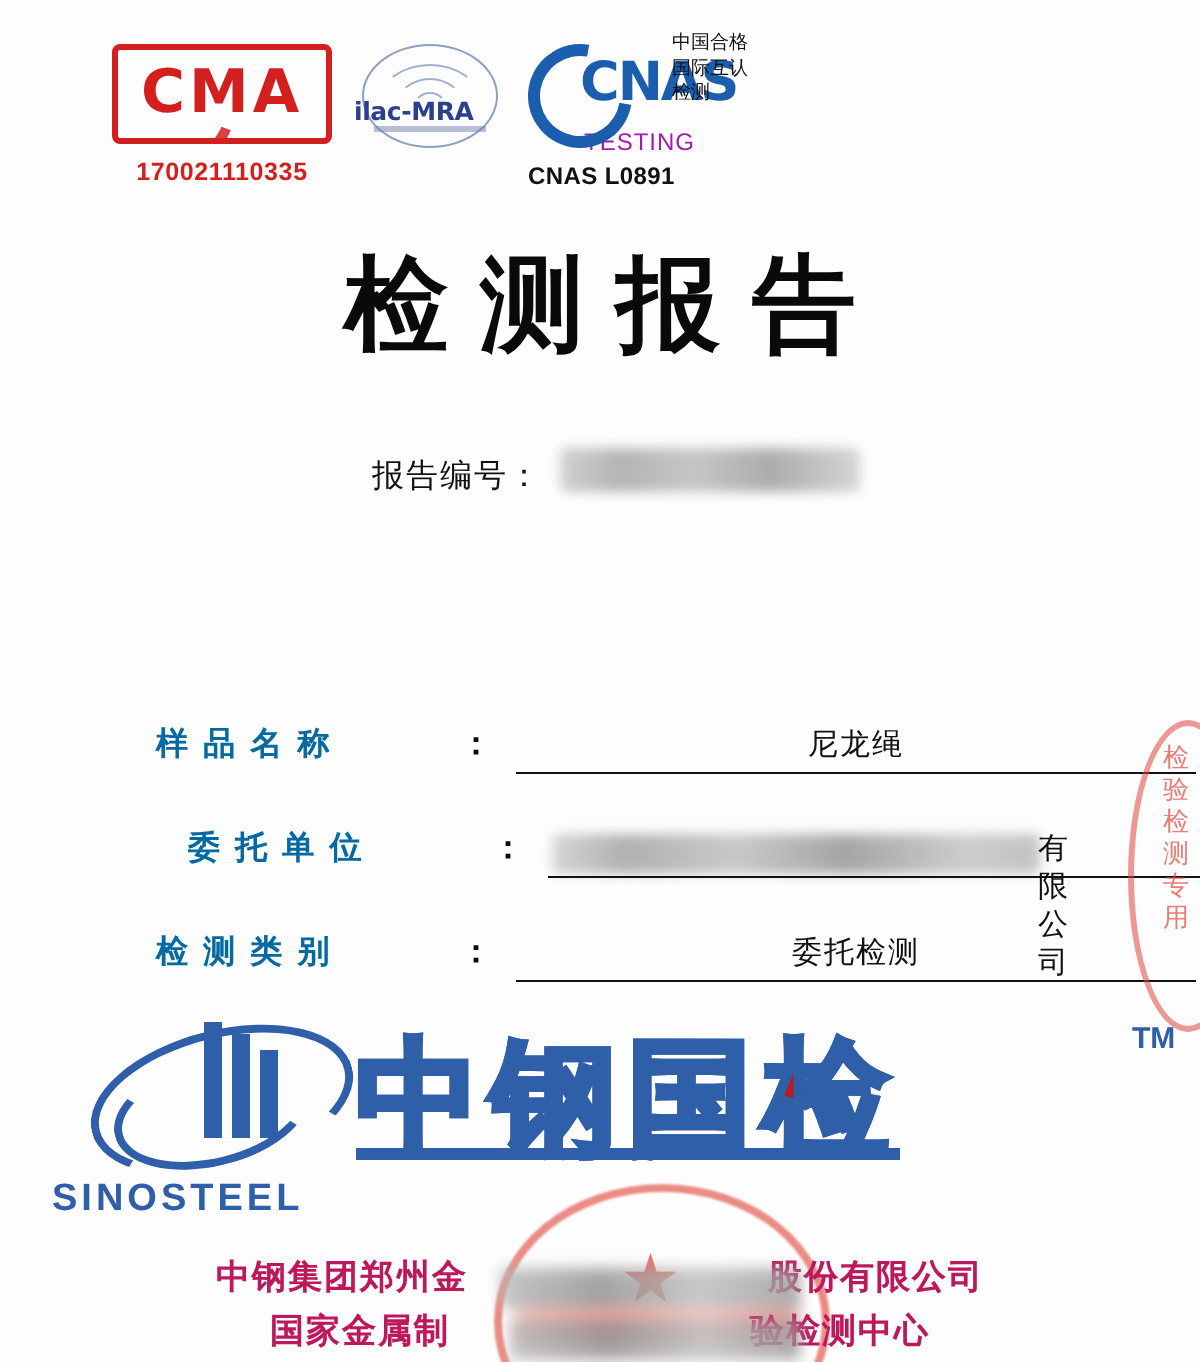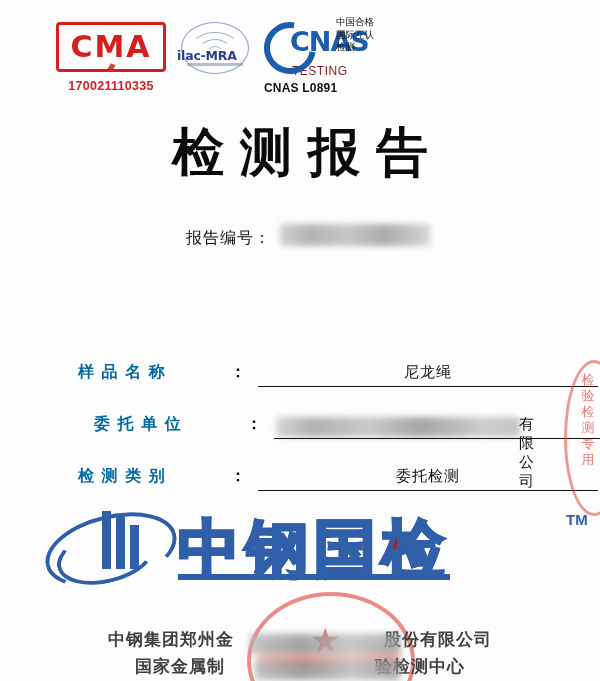--- a/index.html
+++ b/index.html
@@ -158,21 +158,21 @@
     top: 6px;
     font-family: "DejaVu Sans", sans-serif;
     font-weight: bold;
     font-size: 27px;
     color: #1b5eae;
     letter-spacing: -1px;
   }
   .cnas-sub {
     font-family: "Liberation Sans", sans-serif;
     font-size: 12px;
-    color: #7f1d1d;
+    color: #a21caf;
     margin-top: -2px;
     margin-left: 28px;
     letter-spacing: .5px;
   }
   .cnas-code {
     font-family: "Liberation Sans", sans-serif;
     font-size: 12px;
     font-weight: bold;
     color: #111;
     margin-top: 3px;
@@ -440,21 +440,21 @@
     position: absolute;
     left: 0;
     top: 626px;
     width: 600px;
     text-align: center;
   }
   .footer-line {
     font-family: "DejaVu Serif", serif;
     font-size: 17px;
     font-weight: bold;
-    color: #404040;
+    color: #be185d;
     letter-spacing: 1px;
     line-height: 27px;
     position: relative;
   }
   .footer-blur {
     position: absolute;
     top: 634px;
     left: 250px;
     width: 150px;
     height: 20px;
@@ -541,20 +541,21 @@
   <div class="side-seal-text">检验检测专用</div>
 
   <div class="watermark">
     <div class="ws-mark">
       <div class="ws-oval"></div>
       <div class="ws-oval2"></div>
       <div class="ws-bar ws-b1"></div>
       <div class="ws-bar ws-b2"></div>
       <div class="ws-bar ws-b3"></div>
     </div>
+    <div class="ws-name">SINOSTEEL</div>
     <div class="ws-cn">中钢国检</div>
     <div class="ws-tm">TM</div>
   </div>
 
   <div class="seal"></div>
   <div class="seal-star">★</div>
   <div class="seal-blur-text"></div>
 
   <div class="footer">
     <div class="footer-line">

